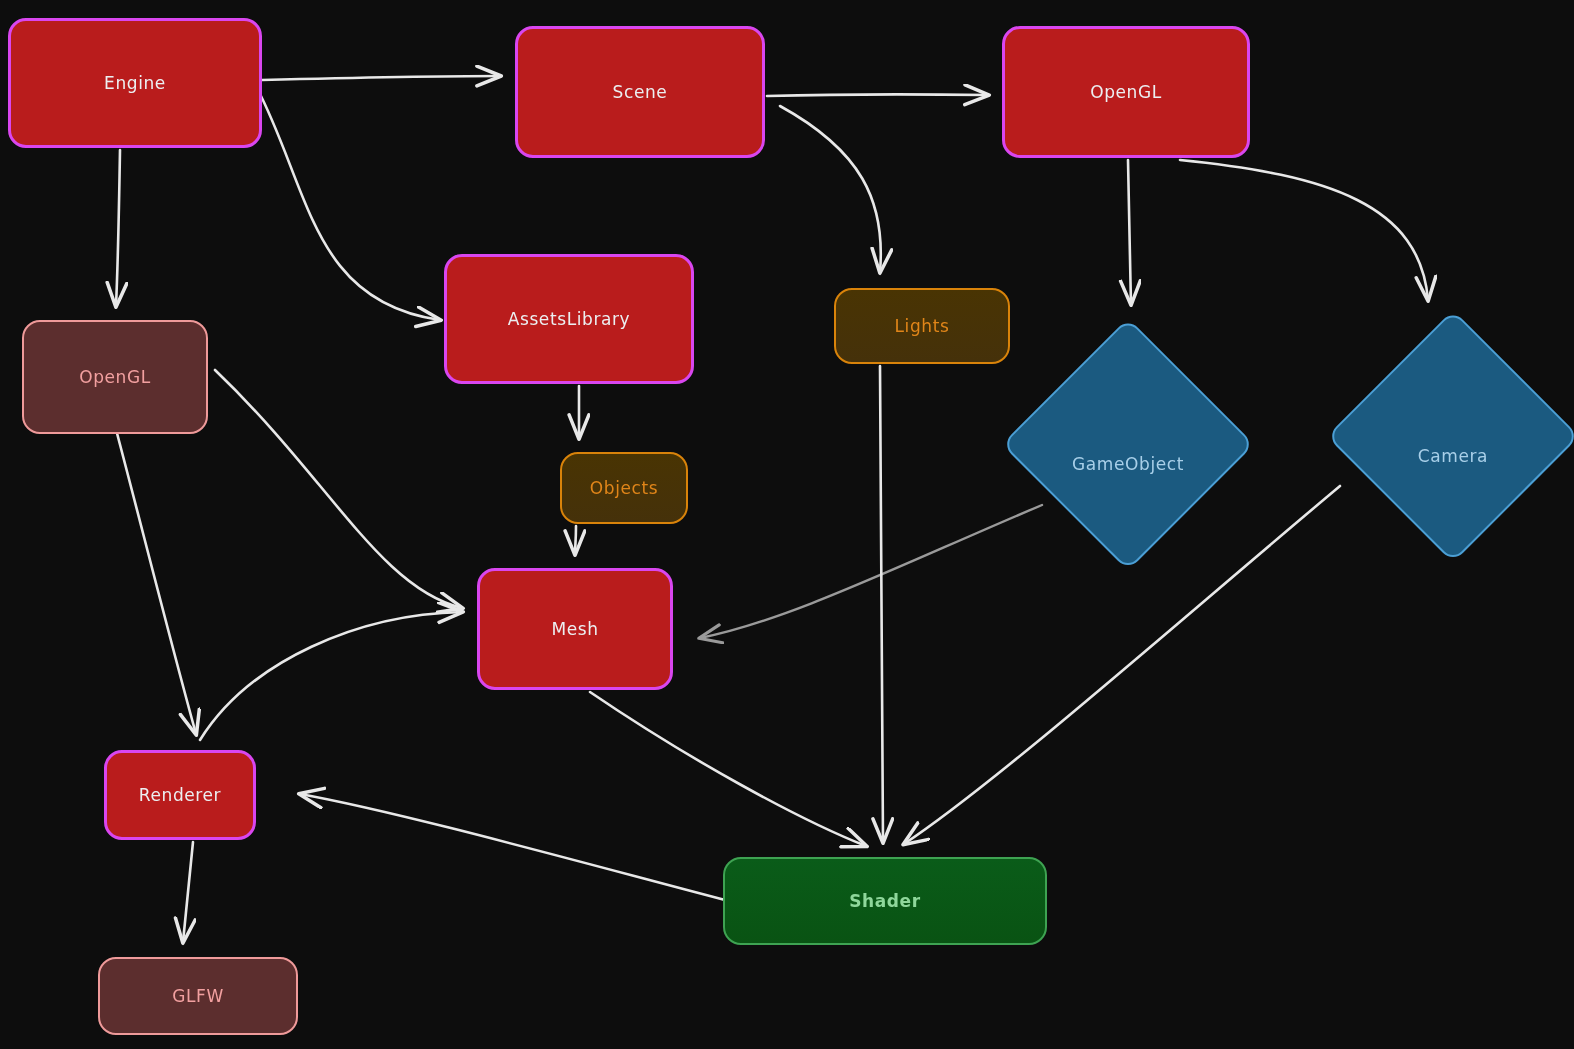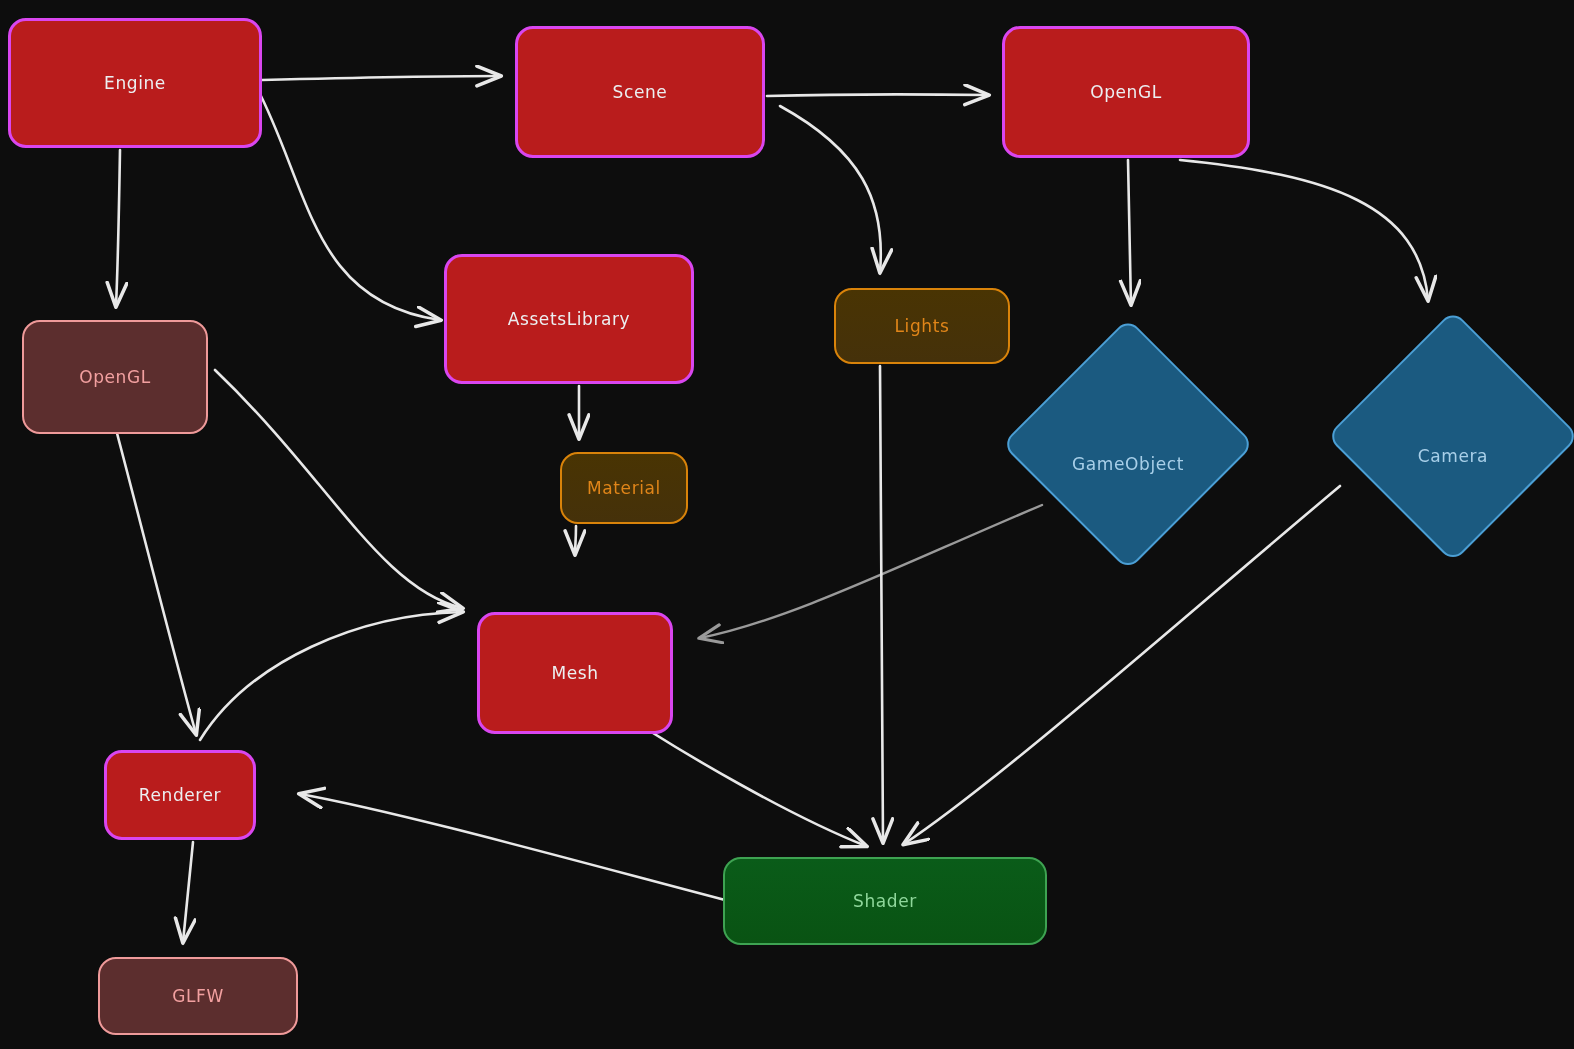--- a/index.html
+++ b/index.html
@@ -155,29 +155,29 @@
       </div>
       <div class="node shape-diamond" style="left: 1004px; top: 320px; width: 248px; height: 248px;">
         <div class="diamond-body" style="background: rgb(27, 90, 128); border-color: rgb(75, 159, 213);"></div>
         <span class="node-label" style="color: rgb(168, 207, 232);">GameObject</span>
       </div>
       <div class="node shape-diamond" style="left: 1329px; top: 312px; width: 248px; height: 248px;">
         <div class="diamond-body" style="background: rgb(27, 90, 128); border-color: rgb(75, 159, 213);"></div>
         <span class="node-label" style="color: rgb(168, 207, 232);">Camera</span>
       </div>
       <div class="node shape-rect theme-orange" style="left: 515px; top: 452px; width: 128px; height: 72px;">
-        <span class="node-label" style="color: rgb(224, 133, 25);">Material</span>
+        <span class="node-label" style="color: rgb(224, 133, 25);">Objects</span>
       </div>
-      <div class="node shape-rect" style="left: 477px; top: 568px; width: 196px; height: 122px; margin-top: 44px;">
+      <div class="node shape-rect" style="left: 477px; top: 568px; width: 196px; height: 122px;">
         <span class="node-label" style="color: rgb(236, 239, 241);">Mesh</span>
       </div>
       <div class="node shape-rect" style="left: 104px; top: 750px; width: 152px; height: 90px;">
         <span class="node-label" style="color: rgb(236, 239, 241);">Renderer</span>
       </div>
-      <div class="node shape-rect theme-green" style="left: 723px; top: 857px; width: 324px; height: 88px;">
+      <div class="node shape-rect theme-green" style="left: 723px; top: 857px; width: 324px; height: 88px; font-weight: bold;">
         <span class="node-label" style="color: rgb(143, 215, 155);">Shader</span>
       </div>
       <div class="node shape-rect theme-red" style="left: 98px; top: 957px; width: 200px; height: 78px;">
         <span class="node-label" style="color: rgb(242, 160, 160);">GLFW</span>
       </div>
     </div>
 
 </div>
 
 </body></html>

